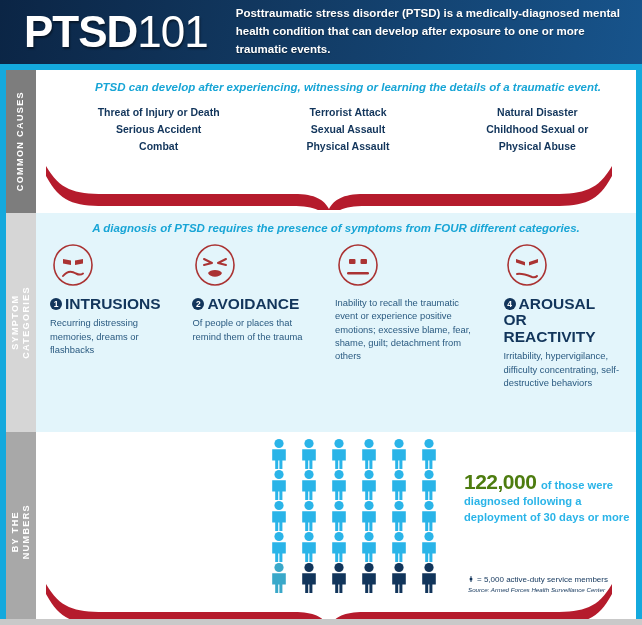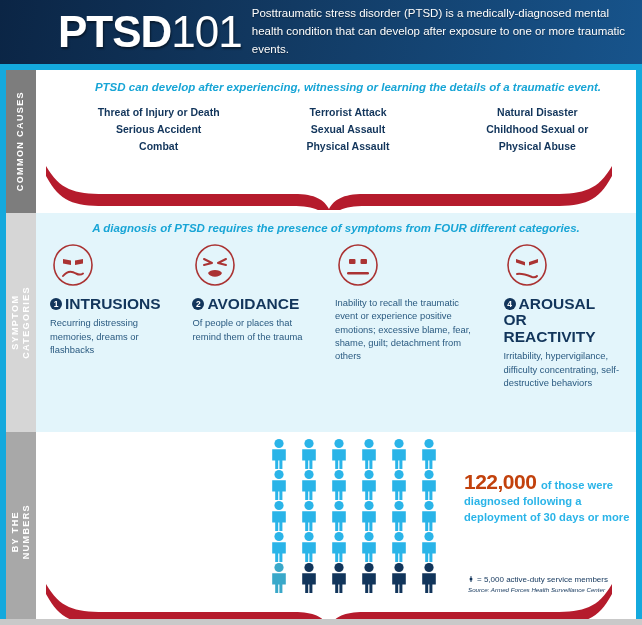--- a/index.html
+++ b/index.html
@@ -14,37 +14,37 @@
     width: 642px; height: 625px;
     background: #d9d9d9;
     overflow: hidden;
   }
 
   
   .header {
     position: absolute; left: 0; top: 0;
     width: 642px; height: 64px;
     background: linear-gradient(100deg,#0b2545 0%,#123a63 45%,#17548c 100%);
-    display: flex; align-items: center; padding-left: 34px;
+    display: flex; align-items: center;
   }
   .logo {
     margin-left: 24px;
     color: #ffffff;
     letter-spacing: -1px;
     white-space: nowrap;
     line-height: 1;
     text-shadow: 1px 2px 2px rgba(0,0,0,.45);
   }
   .logo .b { font-size: 44px; font-weight: bold; }
   .logo .t { font-size: 44px; font-weight: normal; }
   .header-sub {
-    margin-left: 10px;
+    margin-left: 28px;
     color: #ffffff;
     font-size: 11.5px;
-    font-weight: normal;
+    font-weight: bold;
     line-height: 1.55;
     max-width: 390px;
     text-shadow: 0 1px 1px rgba(0,0,0,.4);
   }
   .header-accent {
     position: absolute; left: 0; top: 64px;
     width: 642px; height: 6px;
     background: #18b4e0;
   }
 
@@ -193,21 +193,21 @@
     grid-template-rows: repeat(5, 31px);
   }
   .person { width: 30px; height: 31px; }
 
   .num-right {
     position: absolute; left: 428px; top: 38px;
     width: 182px;
     color: #2ab4e8;
   }
   .num-right .big {
-    font-size: 21px; font-weight: bold; color: #c2410c; letter-spacing: -.5px;
+    font-size: 21px; font-weight: bold; color: #4d7c0f; letter-spacing: -.5px;
   }
   .num-right .txt { font-size: 11.2px; line-height: 1.42; font-weight: bold; }
 
   .legend {
     position: absolute; left: 432px; top: 141px;
     width: 180px;
   }
   .legend-line {
     color: #12355b;
     font-size: 8px;

